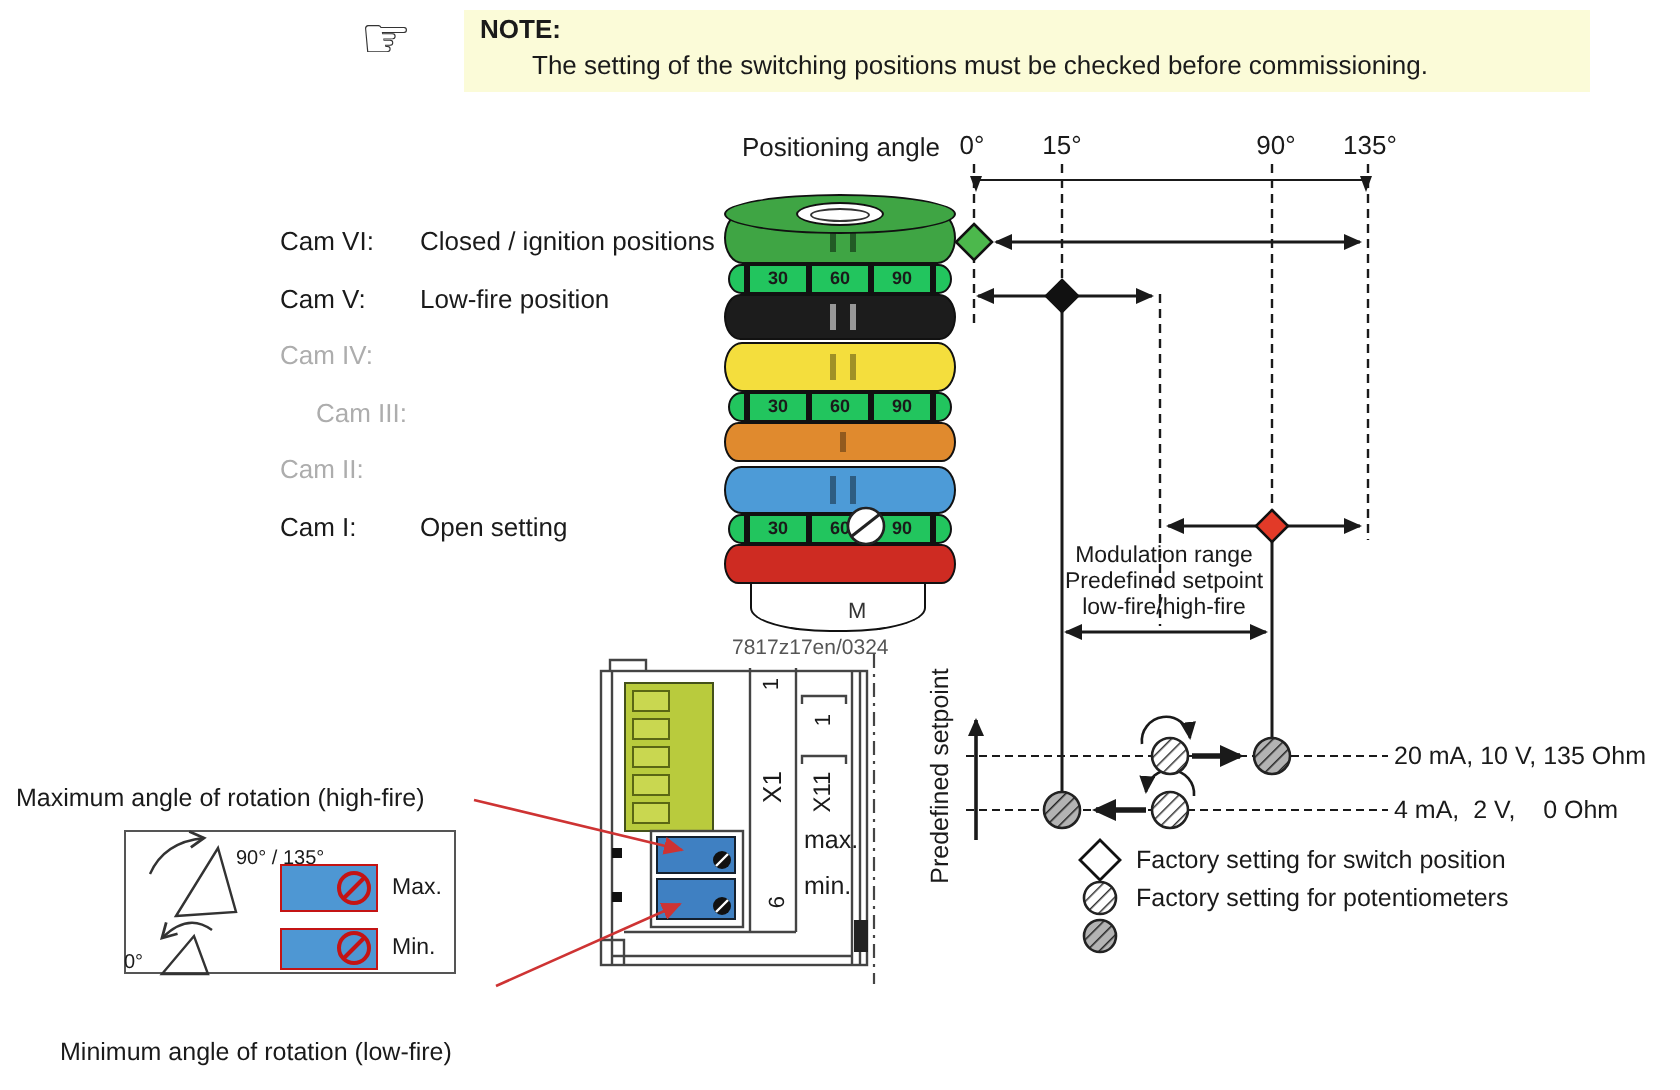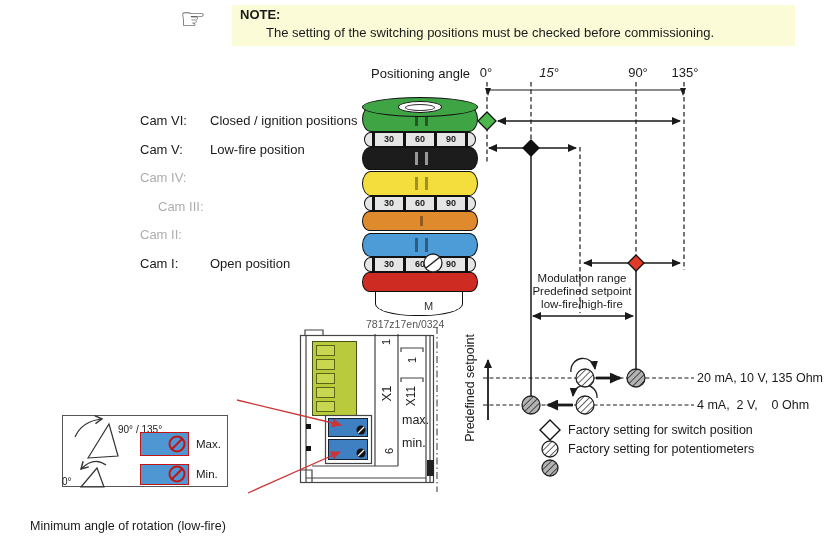--- a/index.html
+++ b/index.html
@@ -13,21 +13,21 @@
   .pre{white-space:pre;}
   .inactive{color:#ADADAD;}
   .notebox{background:#FBFBD8;}
   .rot90{transform:rotate(-90deg);}
   
   .stack{position:absolute;left:362px;top:97px;width:116px;height:230px;}
   .ring{position:absolute;left:0;width:116px;border:1.5px solid #111;box-sizing:border-box;
         border-radius:10px/14px;}
   .ring i{position:absolute;top:20%;height:60%;width:2.5px;}
   .band{position:absolute;left:2px;width:112px;height:15px;border:1.2px solid #111;box-sizing:border-box;
-        background:#e5e5e5;border-radius:8px/9px;display:flex;align-items:stretch;
+        background:#22c55e;border-radius:8px/9px;display:flex;align-items:stretch;
         justify-content:space-between;padding:0 7px;}
   .band .tk{width:3px;background:#111;}
   .band span{font-size:9px;font-weight:bold;line-height:13px;}
   .cap{position:absolute;left:0;top:0;width:116px;height:20px;background:#3FA544;
        border:1.5px solid #111;border-radius:50%;box-sizing:border-box;}
   .hole1{position:absolute;left:36px;top:4px;width:44px;height:12px;background:#fff;
          border:1.2px solid #111;border-radius:50%;box-sizing:border-box;}
   .hole2{position:absolute;left:43px;top:7px;width:30px;height:7px;background:#fff;
          border:1px solid #333;border-radius:50%;box-sizing:border-box;}
   .base{position:absolute;left:13px;top:195px;width:88px;height:24px;background:#fff;
@@ -53,21 +53,21 @@
   <div class="abs t13" style="left:240px;top:25px;margin-left:26px;">The setting of the switching positions must be checked before commissioning.</div>
 
   <div class="abs t13" style="left:140px;top:113px;">Cam VI:</div>
   <div class="abs t13" style="left:210px;top:113px;">Closed / ignition positions</div>
   <div class="abs t13" style="left:140px;top:142px;">Cam V:</div>
   <div class="abs t13" style="left:210px;top:142px;">Low-fire position</div>
   <div class="abs t13 inactive" style="left:140px;top:170px;">Cam IV:</div>
   <div class="abs t13 inactive" style="left:158px;top:199px;">Cam III:</div>
   <div class="abs t13 inactive" style="left:140px;top:227px;">Cam II:</div>
   <div class="abs t13" style="left:140px;top:256px;">Cam I:</div>
-  <div class="abs t13" style="left:210px;top:256px;">Open position</div>
+  <div class="abs t13" style="left:210px;top:256px;">Open setting</div>
 
   <div class="stack">
     <div class="ring" style="top:9px;height:26px;background:#3FA544;">
       <i style="left:52px;background:rgba(0,0,0,.45);"></i>
         <i style="left:62px;background:rgba(0,0,0,.45);"></i>
     </div>
     <div class="cap"></div>
     <div class="hole1"></div>
     <div class="hole2"></div>
     <div class="band" style="top:35px;">
@@ -113,21 +113,21 @@
       <i class="tk"></i>
     </div>
     <div class="ring" style="top:175px;height:20px;background:#CE2B22;"></div>
     <div class="base"></div>
     <span class="abs" style="left:62px;top:203px;font-size:11px;color:#333;">M</span>
   </div>
   <div class="abs" style="left:366px;top:318px;font-size:10.5px;color:#555;">7817z17en/0324</div>
 
   <div class="abs t13" style="left:371px;top:66px;">Positioning angle</div>
   <div class="abs t13" style="left:486px;top:65px;transform:translateX(-50%);">0°</div>
-  <div class="abs t13" style="left:549px;top:65px;transform:translateX(-50%);font-style:italic;">15°</div>
+  <div class="abs t13" style="left:531px;top:65px;transform:translateX(-50%);">15°</div>
   <div class="abs t13" style="left:638px;top:65px;transform:translateX(-50%);">90°</div>
   <div class="abs t13" style="left:685px;top:65px;transform:translateX(-50%);">135°</div>
 
   <div class="abs t11 center" style="left:512px;top:272px;width:140px;">
     <div>Modulation range</div>
     <div>Predefined setpoint</div>
     <div>low-fire/high-fire</div>
   </div>
 
   <div class="abs t12 center rot90" style="left:405px;top:381px;width:130px;">Predefined setpoint</div>
@@ -148,20 +148,21 @@
   <div class="abs potblue" style="left:328px;top:418px;width:40px;height:19px;"></div>
   <div class="abs potblue" style="left:328px;top:439px;width:40px;height:21px;"></div>
   <div class="abs rot90 center" style="left:374px;top:386px;width:24px;font-size:13px;">X1</div>
   <div class="abs rot90 center" style="left:380px;top:336px;width:12px;font-size:11px;">1</div>
   <div class="abs rot90 center" style="left:383px;top:445px;width:12px;font-size:11px;">6</div>
   <div class="abs rot90 center" style="left:396px;top:389px;width:30px;font-size:12px;">X11</div>
   <div class="abs rot90 center" style="left:406px;top:354px;width:12px;font-size:11px;">1</div>
   <div class="abs t12" style="left:402px;top:413px;">max.</div>
   <div class="abs t12" style="left:402px;top:436px;">min.</div>
 
+  <div class="abs t12" style="left:8px;top:392px;">Maximum angle of rotation (high-fire)</div>
   <div class="abs t12" style="left:30px;top:487px;margin-top:32px;">Minimum angle of rotation (low-fire)</div>
   <div class="abs rotbox" style="left:62px;top:415px;width:166px;height:72px;"></div>
   <div class="abs t10" style="left:118px;top:424px;">90° / 135°</div>
   <div class="abs t10" style="left:62px;top:476px;">0°</div>
   <div class="abs bluebox" style="left:140px;top:432px;width:49px;height:24px;"></div>
   <div class="abs bluebox" style="left:140px;top:464px;width:49px;height:21px;"></div>
   <div class="abs t11" style="left:196px;top:438px;">Max.</div>
   <div class="abs t11" style="left:196px;top:468px;">Min.</div>
 
   <svg class="overlay" width="840" height="545" viewBox="0 0 840 545">

